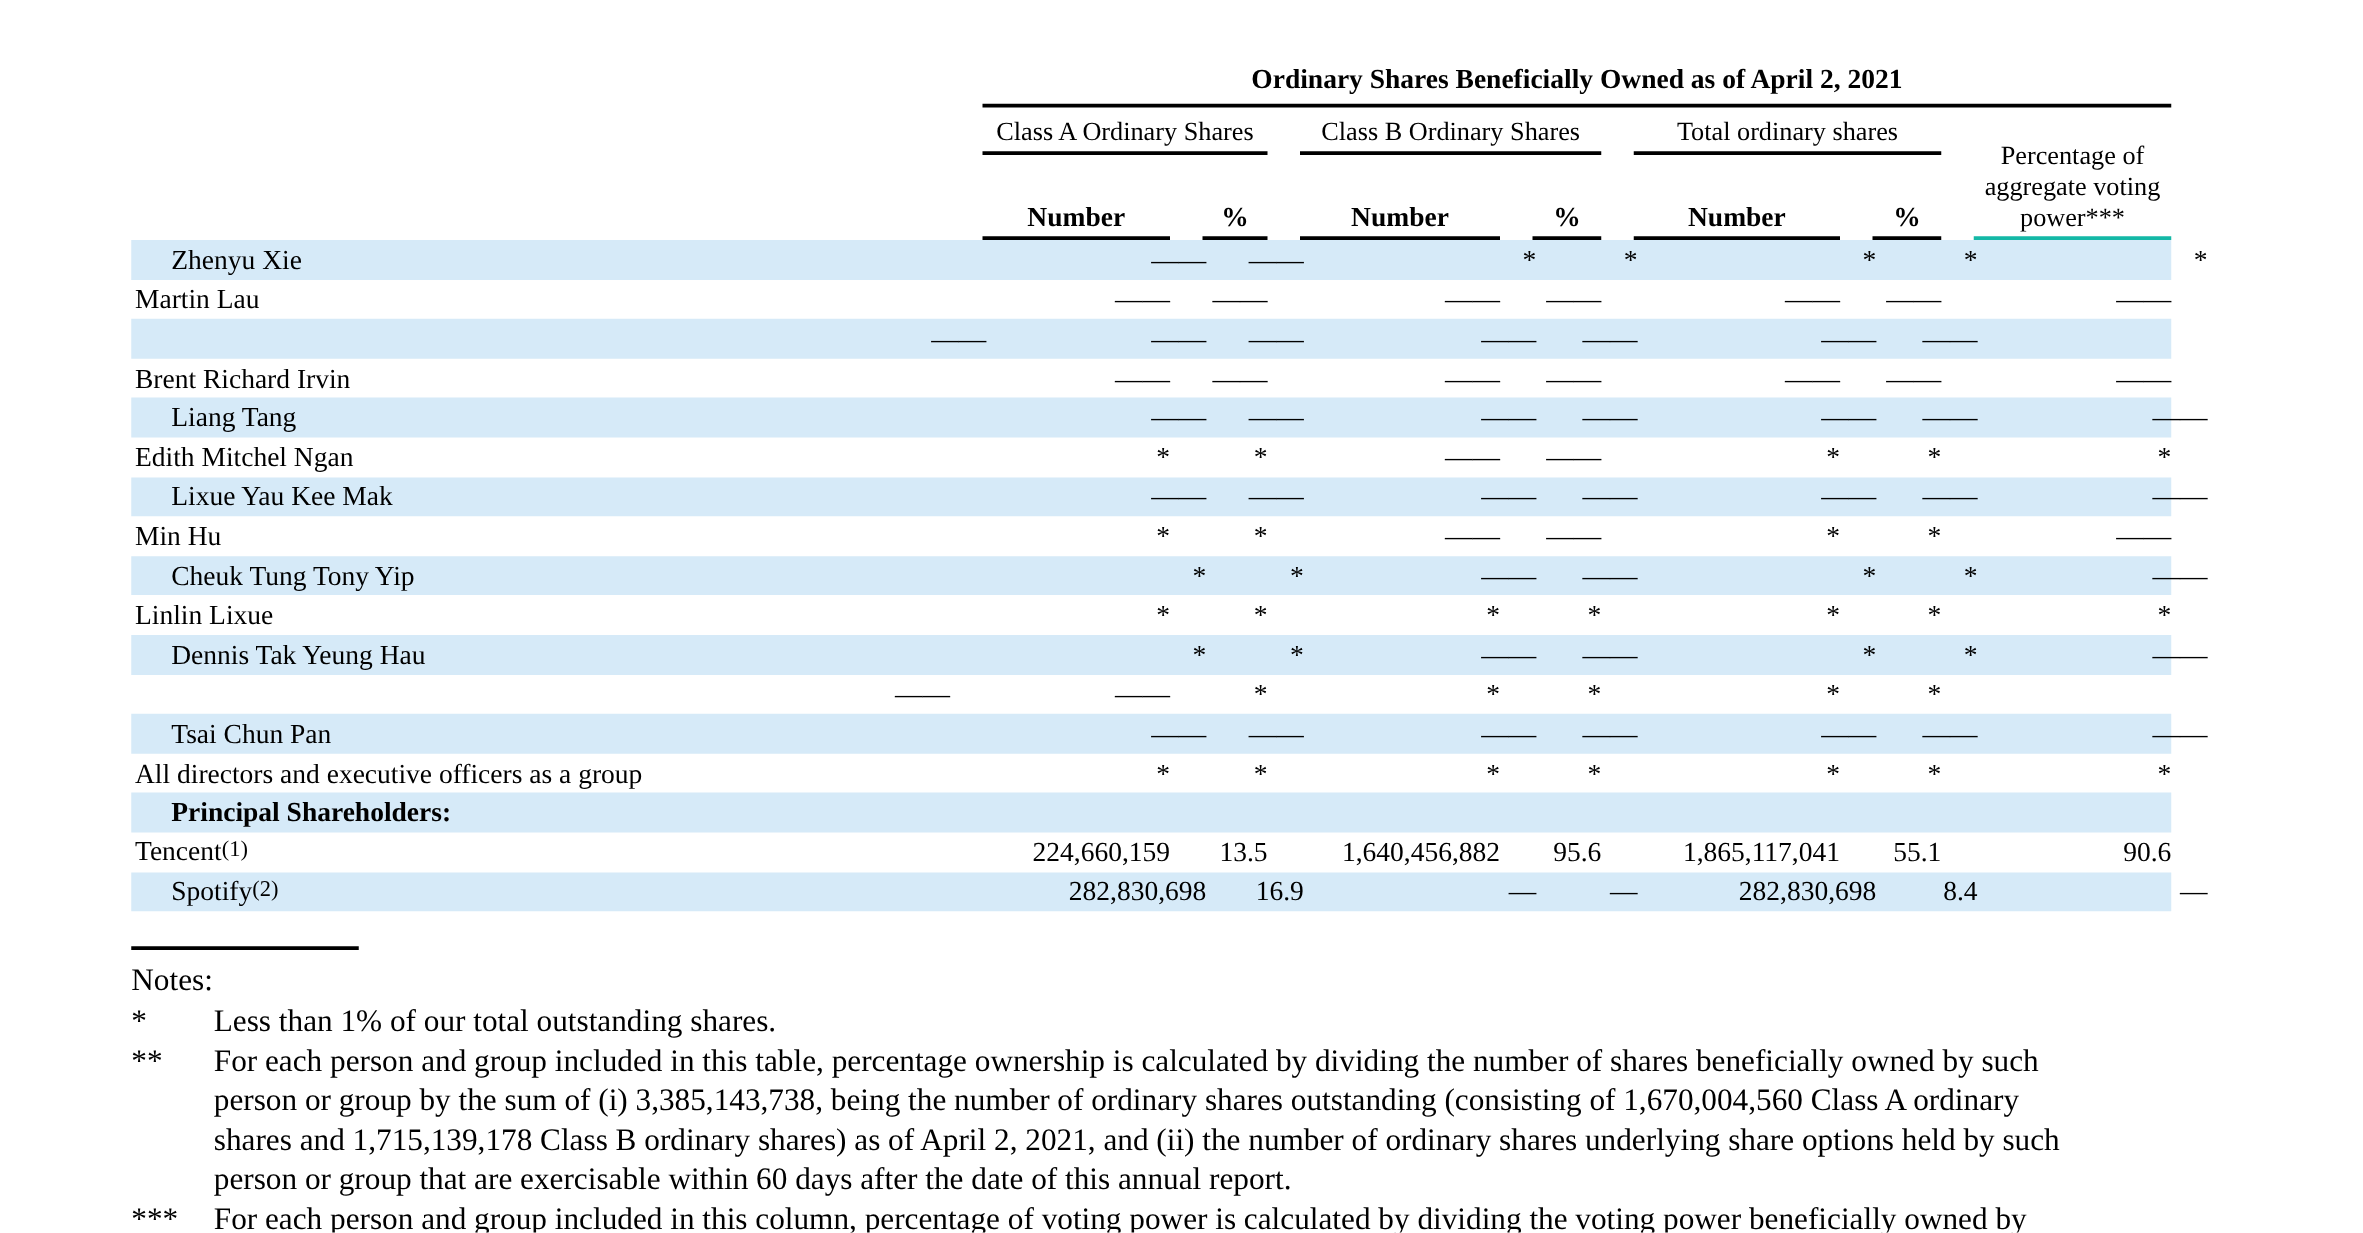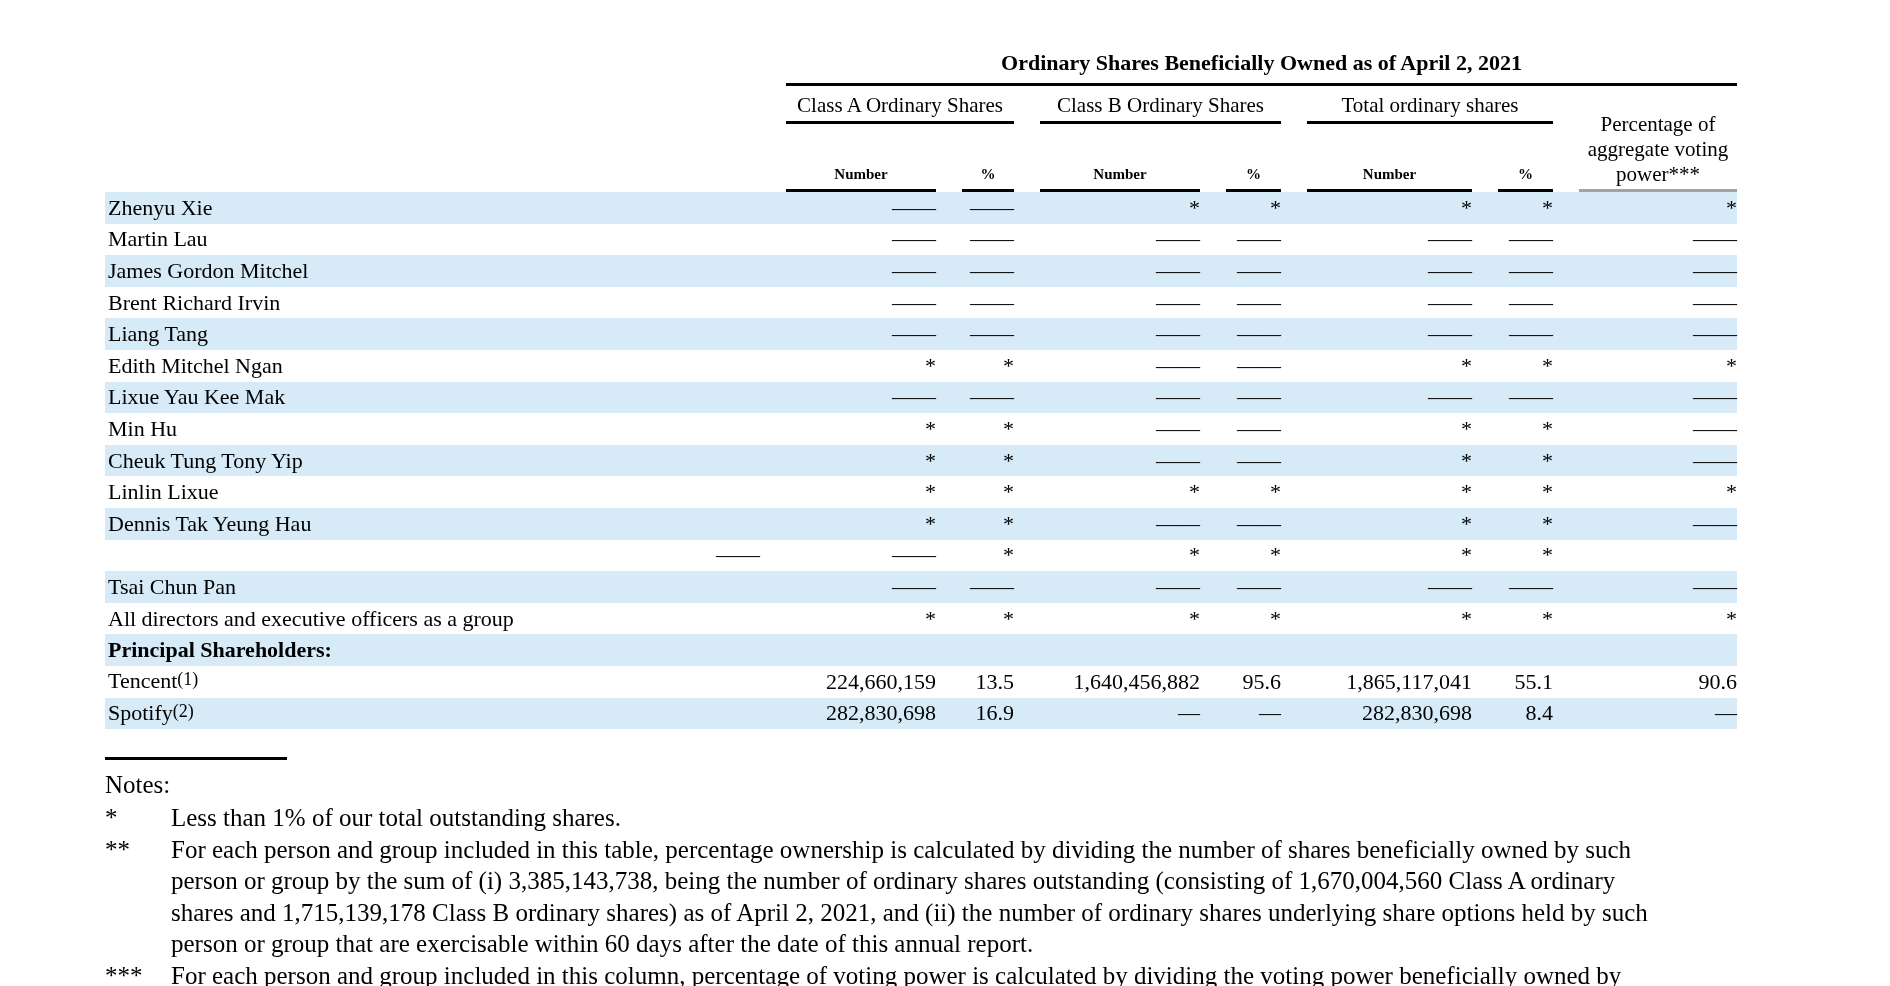--- a/index.html
+++ b/index.html
@@ -27,31 +27,31 @@
   }
   .hdr-group {
     grid-row:2;
     font-weight:400; font-size:21px; line-height:25px; text-align:center;
     display:flex; flex-direction:column; justify-content:flex-end; align-items:center;
     padding:7px 0 3px; border-bottom:3px solid #000;
   }
   .g-a { grid-column:2/4; }
   .g-b { grid-column:4/6; }
   .g-t { grid-column:6/8; }
-  .g-v { grid-column:8/9; grid-row:2/4; border-bottom:3px solid #a3a3a3; padding-bottom:2px; }
+  .g-v { grid-column:8/9; grid-row:2/4; border-bottom:3px solid #14b8a6; padding-bottom:2px; }
   .hdr-sub {
-    grid-row:3; font-weight:700; font-size:15px; line-height:26px; text-align:center;
+    grid-row:3; font-weight:700; font-size:22px; line-height:26px; text-align:center;
     padding:12px 0 2px; border-bottom:3px solid #000;margin-top:25px;
   }
   .s1{grid-column:2} .s2{grid-column:3} .s3{grid-column:4}
   .s4{grid-column:5} .s5{grid-column:6} .s6{grid-column:7}
 
   
   .row { height:31.6px; align-items:center; }
-  .row.striped { background:var(--stripe,#D6EAF8); }
+  .row.striped { background:var(--stripe,#D6EAF8);padding-left:29px; }
   .cell { font-size:22px; line-height:26px; white-space:nowrap; }
   .val { text-align:right; }
   .name { padding-left:3px; }
   .bold { font-weight:700; }
   .ref { font-size:18px; position:relative; top:-3px; }
 
   
   .notes { margin-left:105px; margin-top:28px; width:1557px; font-size:25px; }
   .notes-rule { width:182px; border-top:3px solid #000; margin-bottom:9px; }
   .notes-heading { line-height:31px; margin-bottom:2px; }
@@ -97,21 +97,20 @@
           <div class="cell name">Martin Lau</div>
           <div class="cell val">——</div>
           <div class="cell val">——</div>
           <div class="cell val">——</div>
           <div class="cell val">——</div>
           <div class="cell val">——</div>
           <div class="cell val">——</div>
           <div class="cell val">——</div>
         </div>
         <div class="cols row striped">
-          <div class="cell name">James Gordon Mitchel</div>
           <div class="cell val">——</div>
           <div class="cell val">——</div>
           <div class="cell val">——</div>
           <div class="cell val">——</div>
           <div class="cell val">——</div>
           <div class="cell val">——</div>
           <div class="cell val">——</div>
         </div>
         <div class="cols row">
           <div class="cell name">Brent Richard Irvin</div>

